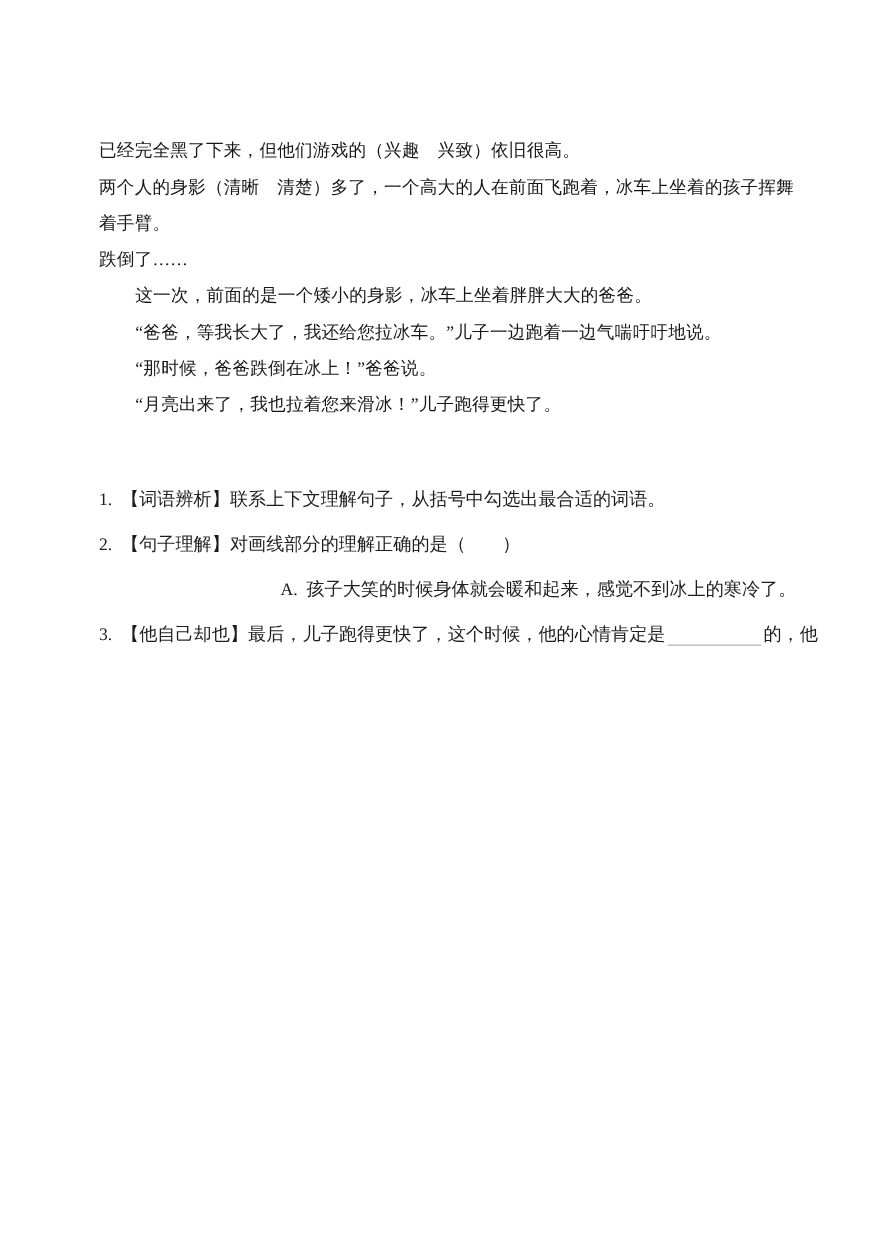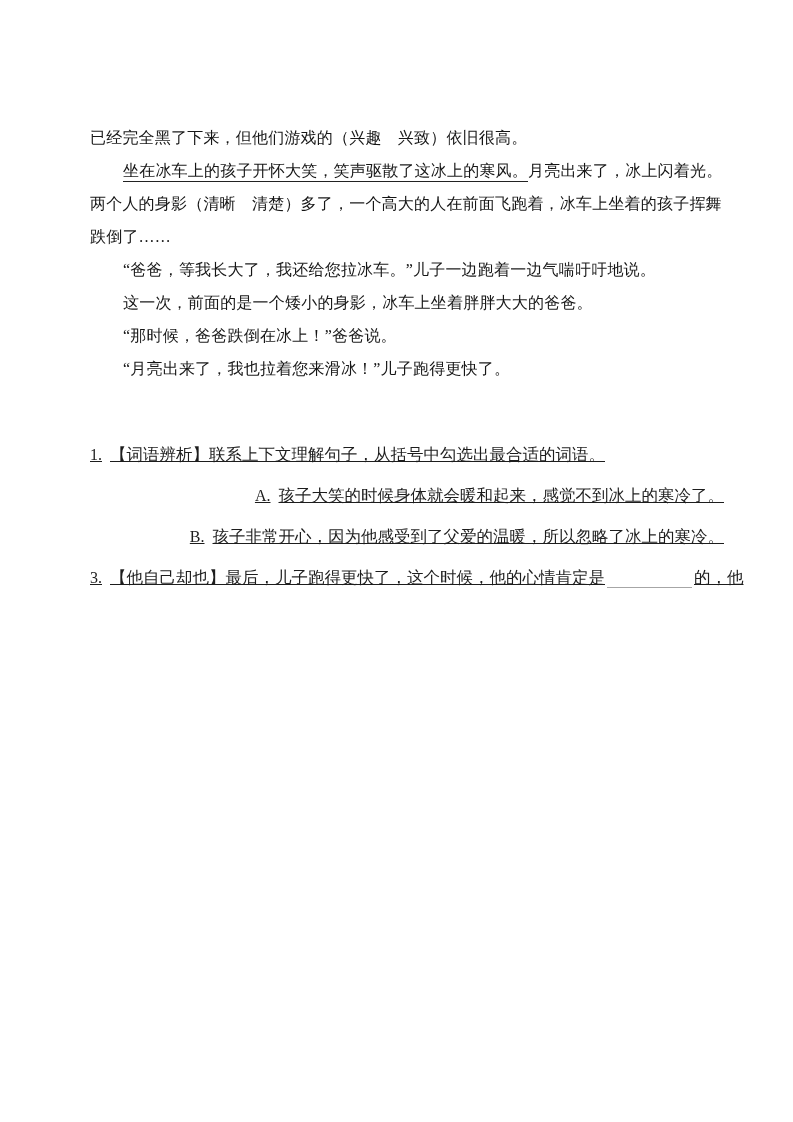--- a/index.html
+++ b/index.html
@@ -43,21 +43,20 @@
     top: 434px;
     width: 634px;
     font-family: "Liberation Sans", "DejaVu Sans", sans-serif;
     font-size: 16.5px;
     line-height: 41px;
     color: #1d1d1d;
   }
   .qline {
     height: 41px;
     white-space: nowrap;
-    text-decoration: underline;
   }
   .qnum {
     font-family: "Liberation Serif", "DejaVu Serif", serif;
     font-size: 16px;
     margin-right: 8px;
   }
   .opt { padding-left: 18px; text-align: right; }
   .q3l2 { padding-left: 28px; }
   .blank {
     display: inline-block;
@@ -70,51 +69,51 @@
 </style>
 </head>
 <body>
 
 <div class="page">
 
   <div class="passage">
     <div class="pline">
       <span>已经完全黑了下来，但他们游戏的（兴趣　兴致）依旧很高。</span>
     </div>
-    <div class="pline ind">
-      <span class="u">坐在冰车上的孩子开怀大笑，笑声驱散了这冰上的寒风。</span><span>月亮出来了，冰上闪着光。</span>
+    <div class="pline">
+      <span>两个人的身影（清晰　清楚）多了，一个高大的人在前面飞跑着，冰车上坐着的孩子挥舞</span>
     </div>
     <div class="pline">
-      <span>两个人的身影（清晰　清楚）多了，一个高大的人在前面飞跑着，冰车上坐着的孩子挥舞</span>
+      <span>着手臂。</span>
     </div>
     <div class="pline">
       <span>跌倒了……</span>
     </div>
     <div class="pline ind">
-      <span>“爸爸，等我长大了，我还给您拉冰车。”儿子一边跑着一边气喘吁吁地说。</span>
+      <span>这一次，前面的是一个矮小的身影，冰车上坐着胖胖大大的爸爸。</span>
     </div>
     <div class="pline ind">
-      <span>这一次，前面的是一个矮小的身影，冰车上坐着胖胖大大的爸爸。</span>
+      <span>“爸爸，等我长大了，我还给您拉冰车。”儿子一边跑着一边气喘吁吁地说。</span>
     </div>
     <div class="pline ind">
       <span>“那时候，爸爸跌倒在冰上！”爸爸说。</span>
     </div>
     <div class="pline ind">
       <span>“月亮出来了，我也拉着您来滑冰！”儿子跑得更快了。</span>
     </div>
   </div>
 
   <div class="questions">
     <div class="qline">
       <span class="qnum">1.</span><span>【词语辨析】联系上下文理解句子，从括号中勾选出最合适的词语。</span>
     </div>
+    <div class="qline">
+      <span class="qnum">2.</span><span>【句子理解】对画线部分的理解正确的是（　　）</span>
+    </div>
     <div class="qline opt">
       <span class="qnum">A.</span><span>孩子大笑的时候身体就会暖和起来，感觉不到冰上的寒冷了。</span>
-    </div>
-    <div class="qline opt">
-      <span class="qnum">B.</span><span>孩子非常开心，因为他感受到了父爱的温暖，所以忽略了冰上的寒冷。</span>
     </div>
     <div class="qline">
       <span class="qnum">3.</span><span>【他自己却也】最后，儿子跑得更快了，这个时候，他的心情肯定是</span><span class="blank short"></span><span>的，他</span>
     </div>
   </div>
 
 </div>
 
 </body></html>

